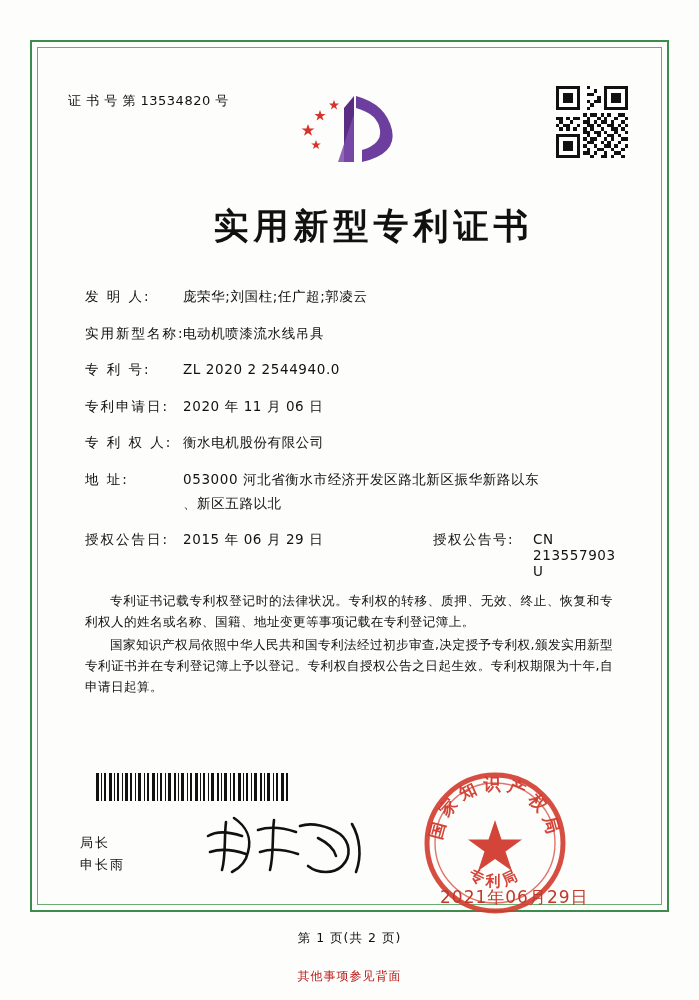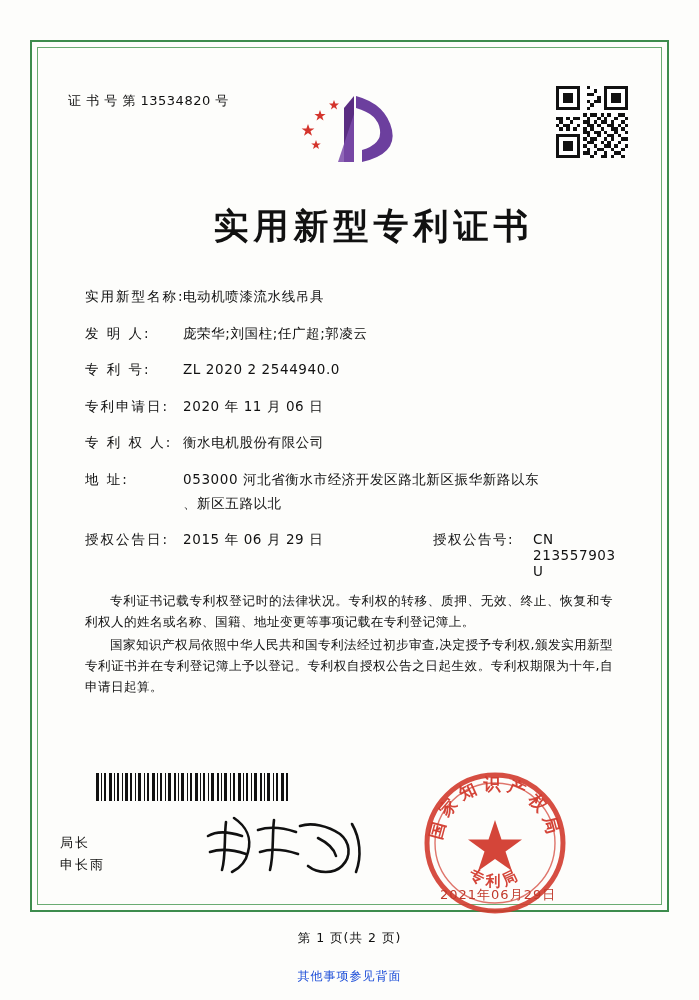--- a/index.html
+++ b/index.html
@@ -152,21 +152,21 @@
   .barcode {
     position: absolute;
     left: 96px; top: 773px;
     width: 192px; height: 28px;
   }
   .barcode svg { display: block; }
 
   
   .sig-label {
     position: absolute;
-    left: 60px; top: 832px;
+    left: 80px; top: 832px;
     font-size: 13px;
     line-height: 22px;
     letter-spacing: 2px;
     color: #111;
   }
   .sig-script {
     position: absolute;
     left: 200px; top: 812px;
     width: 170px;
     height: 70px;
@@ -174,21 +174,21 @@
 
   
   .seal {
     position: absolute;
     left: 420px; top: 768px;
     width: 150px; height: 150px;
   }
   .seal-date {
     position: absolute;
     left: 440px; top: 886px;
-    font-size: 13px;
+    font-size: 17px;
     color: #c0392b;
     letter-spacing: 1px;
   }
 
   
   .page-num {
     position: absolute;
     left: 0; top: 930px;
     width: 699px;
     text-align: center;
@@ -196,21 +196,21 @@
     letter-spacing: 1px;
     color: #111;
   }
   .footer-note {
     position: absolute;
     left: 0; top: 968px;
     width: 699px;
     text-align: center;
     font-size: 12px;
     letter-spacing: 1px;
-    color: #1d4ed8;
+    color: #b91c1c;
   }
 </style>
 </head>
 <body>
 
 <div class="page">
 
   <div class="border-outer"></div>
   <div class="border-inner"></div>
   <div class="corner tl"></div>
@@ -336,27 +336,27 @@
       <path d="M56 8 Q86 16 92 42 Q97 66 62 74 L62 62 Q82 56 80 42 Q78 26 56 20 Z" fill="#6c3f9e"></path>
       <path d="M38 74 L54 26 L54 74 Z" fill="#7b4caa" opacity="0.85"></path>
     </svg>
   </div>
 
   <div class="title">实用新型专利证书</div>
 
   <div class="fields">
 
     <div class="field-row">
+      <div class="field-label">发 明 人:</div>
+      <div class="field-value">庞荣华;刘国柱;任广超;郭凌云</div>
+    </div>
+
+    <div class="field-row">
       <div class="field-label">实用新型名称:</div>
       <div class="field-value">电动机喷漆流水线吊具</div>
-    </div>
-
-    <div class="field-row">
-      <div class="field-label">发 明 人:</div>
-      <div class="field-value">庞荣华;刘国柱;任广超;郭凌云</div>
     </div>
 
     <div class="field-row">
       <div class="field-label">专 利 号:</div>
       <div class="field-value">ZL 2020 2 2544940.0</div>
     </div>
 
     <div class="field-row">
       <div class="field-label">专利申请日:</div>
       <div class="field-value">2020 年 11 月 06 日</div>

